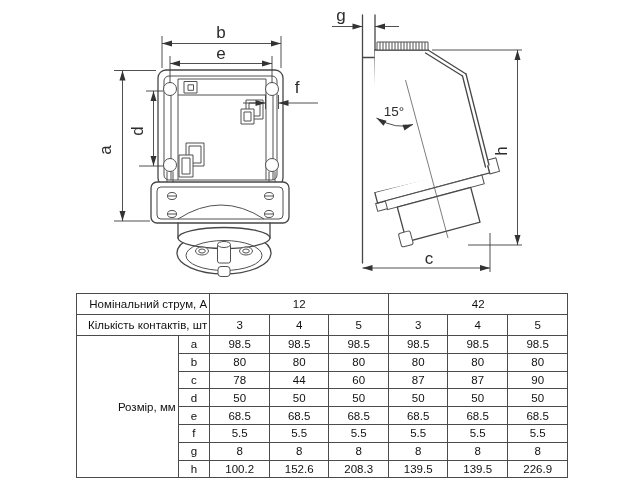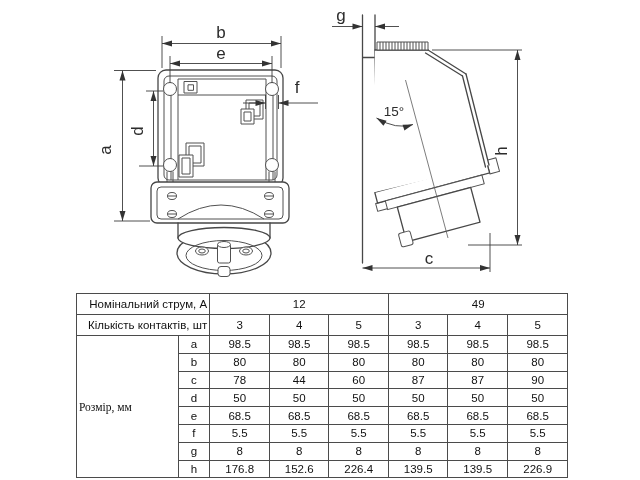--- a/index.html
+++ b/index.html
@@ -14,21 +14,21 @@
   .thin{stroke:#5a5a5a;stroke-width:0.8;fill:none;}
   .dtx{font-family:"Liberation Sans",sans-serif;font-size:17px;fill:#2c2c2c;}
   .dtx2{font-family:"Liberation Sans",sans-serif;font-size:13.5px;fill:#2c2c2c;}
   
   table.tbl{position:absolute;left:76px;top:293px;border-collapse:collapse;table-layout:fixed;
             font-size:11.5px;color:#111;background:#fff;}
   table.tbl td{border:1px solid #4b4b4b;text-align:center;height:16.8px;padding:0 2px;
                background:#fff;white-space:nowrap;overflow:hidden;}
   table.tbl tr.hdr td{height:20px;}
   table.tbl td.lbl{text-align:right;padding-left:11px;}
-  table.tbl td.group{text-align:left;vertical-align:middle;font-family:Liberation Serif, serif;}
+  table.tbl td.group{text-align:right;vertical-align:middle;}
 </style>
 </head>
 <body>
 
 <div id="stage">
 
 <svg width="640" height="290" viewBox="0 0 640 290">
   <defs>
     <marker id="arw" markerUnits="userSpaceOnUse" markerWidth="12" markerHeight="9" refX="10.5" refY="4" orient="auto-start-reverse">
       <path d="M0.5 1 L10.5 4 L0.5 7 Z" fill="#333"></path>
@@ -191,21 +191,21 @@
         <col style="width:59px">
         <col style="width:60px">
     <col style="width:59px">
         <col style="width:60px">
         <col style="width:60px">
   </colgroup>
   <tbody>
         <tr class="hdr">
           <td class="lbl" colspan="2">Номінальний струм, А</td>
           <td colspan="3">12</td>
-          <td colspan="3">49</td>
+          <td colspan="3">42</td>
         </tr>
         <tr class="hdr">
           <td class="lbl" colspan="2">Кількість контактів, шт</td>
           <td>3</td>
           <td>4</td>
           <td>5</td>
           <td>3</td>
           <td>4</td>
           <td>5</td>
         </tr>
@@ -268,23 +268,23 @@
           <td>g</td>
           <td>8</td>
           <td>8</td>
           <td>8</td>
           <td>8</td>
           <td>8</td>
           <td>8</td>
         </tr>
         <tr>
           <td>h</td>
-          <td>176.8</td>
+          <td>100.2</td>
           <td>152.6</td>
-          <td>226.4</td>
+          <td>208.3</td>
           <td>139.5</td>
           <td>139.5</td>
           <td>226.9</td>
         </tr>
       </tbody>
 </table>
 
 </div>
 
 </body></html>

